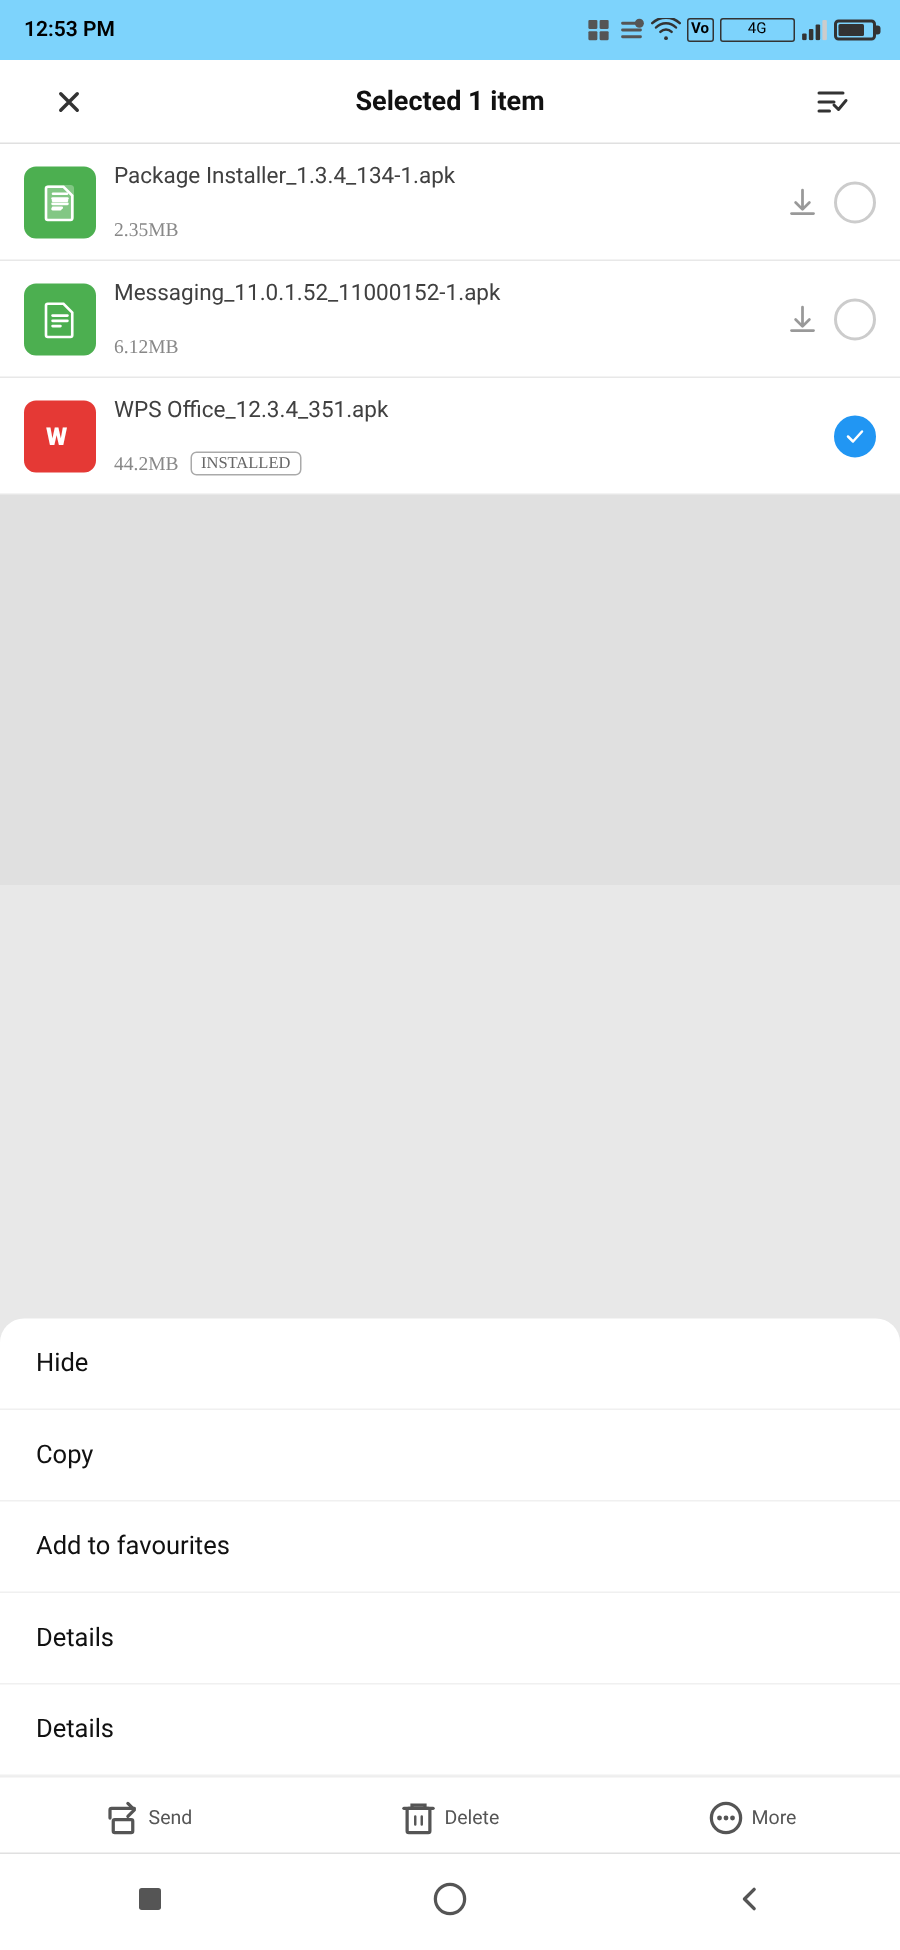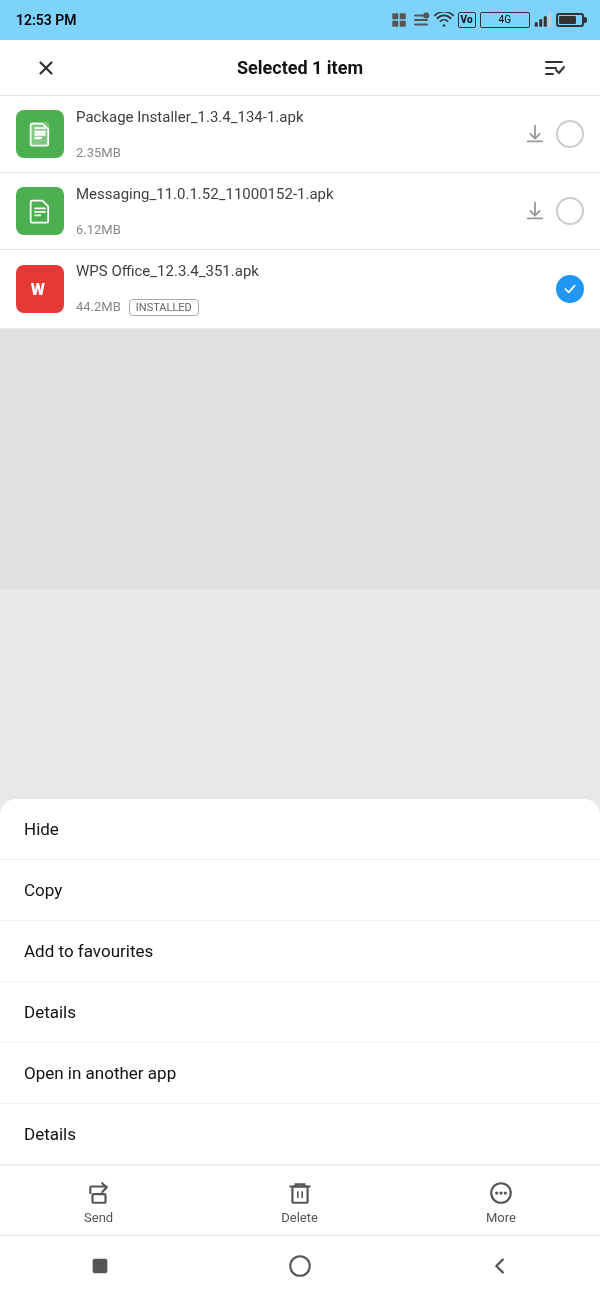--- a/index.html
+++ b/index.html
@@ -119,20 +119,21 @@
       color: #404040;
       font-weight: 400;
       white-space: nowrap;
       overflow: hidden;
       text-overflow: ellipsis;
     }
     .file-meta {
       display: flex;
       margin-top: 19px;
       gap: 8px;
+      font-family: Liberation Serif, serif;
     }
     .file-size {
       font-size: 13px;
       color: #888;
     }
     .installed-badge {
       border: 1px solid #aaa;
       border-radius: 4px;
       padding: 1px 6px;
       font-size: 11px;
@@ -191,21 +192,21 @@
     .bottom-action-bar {
       display: flex;
       justify-content: space-around;
       align-items: center;
       padding: 10px 0 6px;
       background: #ffffff;
       border-top: 1px solid #eee;
     }
     .action-btn {
       display: flex;
-      flex-direction: column;
+      flex-direction: row;
       align-items: center;
       gap: 4px;
       cursor: pointer;
       padding: 4px 20px;
       border-radius: 8px;
     }
     .action-btn.highlighted {
       border: 2px solid #e53935;
       padding: 2px 18px;
       border-radius: 6px;
@@ -382,23 +383,20 @@
     <div class="menu-item">
       <span>Copy</span>
     </div>
     <div class="menu-item">
       <span>Add to favourites</span>
     </div>
     <div class="menu-item">
       <span>Details</span>
     </div>
     <div class="menu-item">
-      <span>Open in another app</span>
-    </div>
-    <div class="menu-item">
       <span>Details</span>
     </div>
   </div>
 
   <div class="bottom-action-bar">
 
     <div class="action-btn">
       <svg width="26" height="26" viewBox="0 0 24 24" fill="none">
         <path d="M4 12V7a1 1 0 011-1h14" stroke="#555" stroke-width="2" stroke-linecap="round"></path>
         <path d="M15 3l4 4-4 4" stroke="#555" stroke-width="2" stroke-linecap="round" stroke-linejoin="round"></path>

